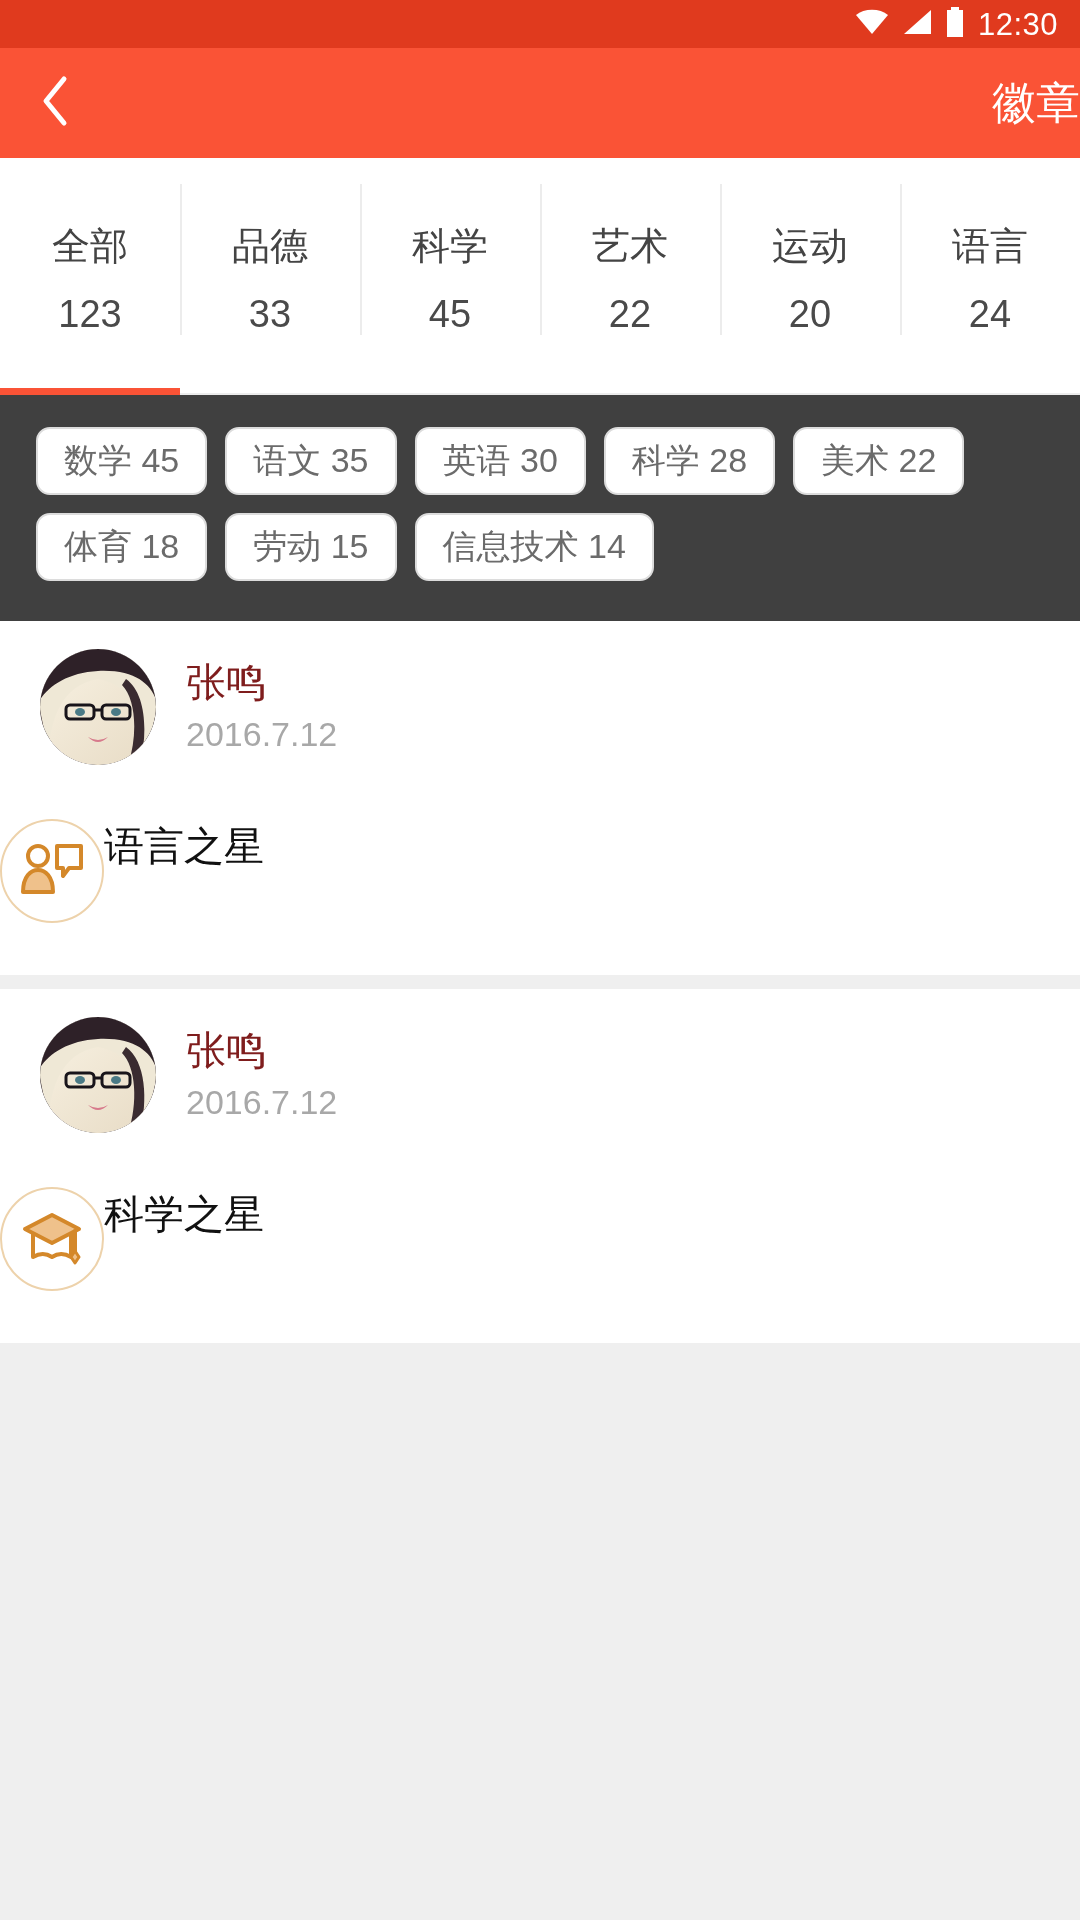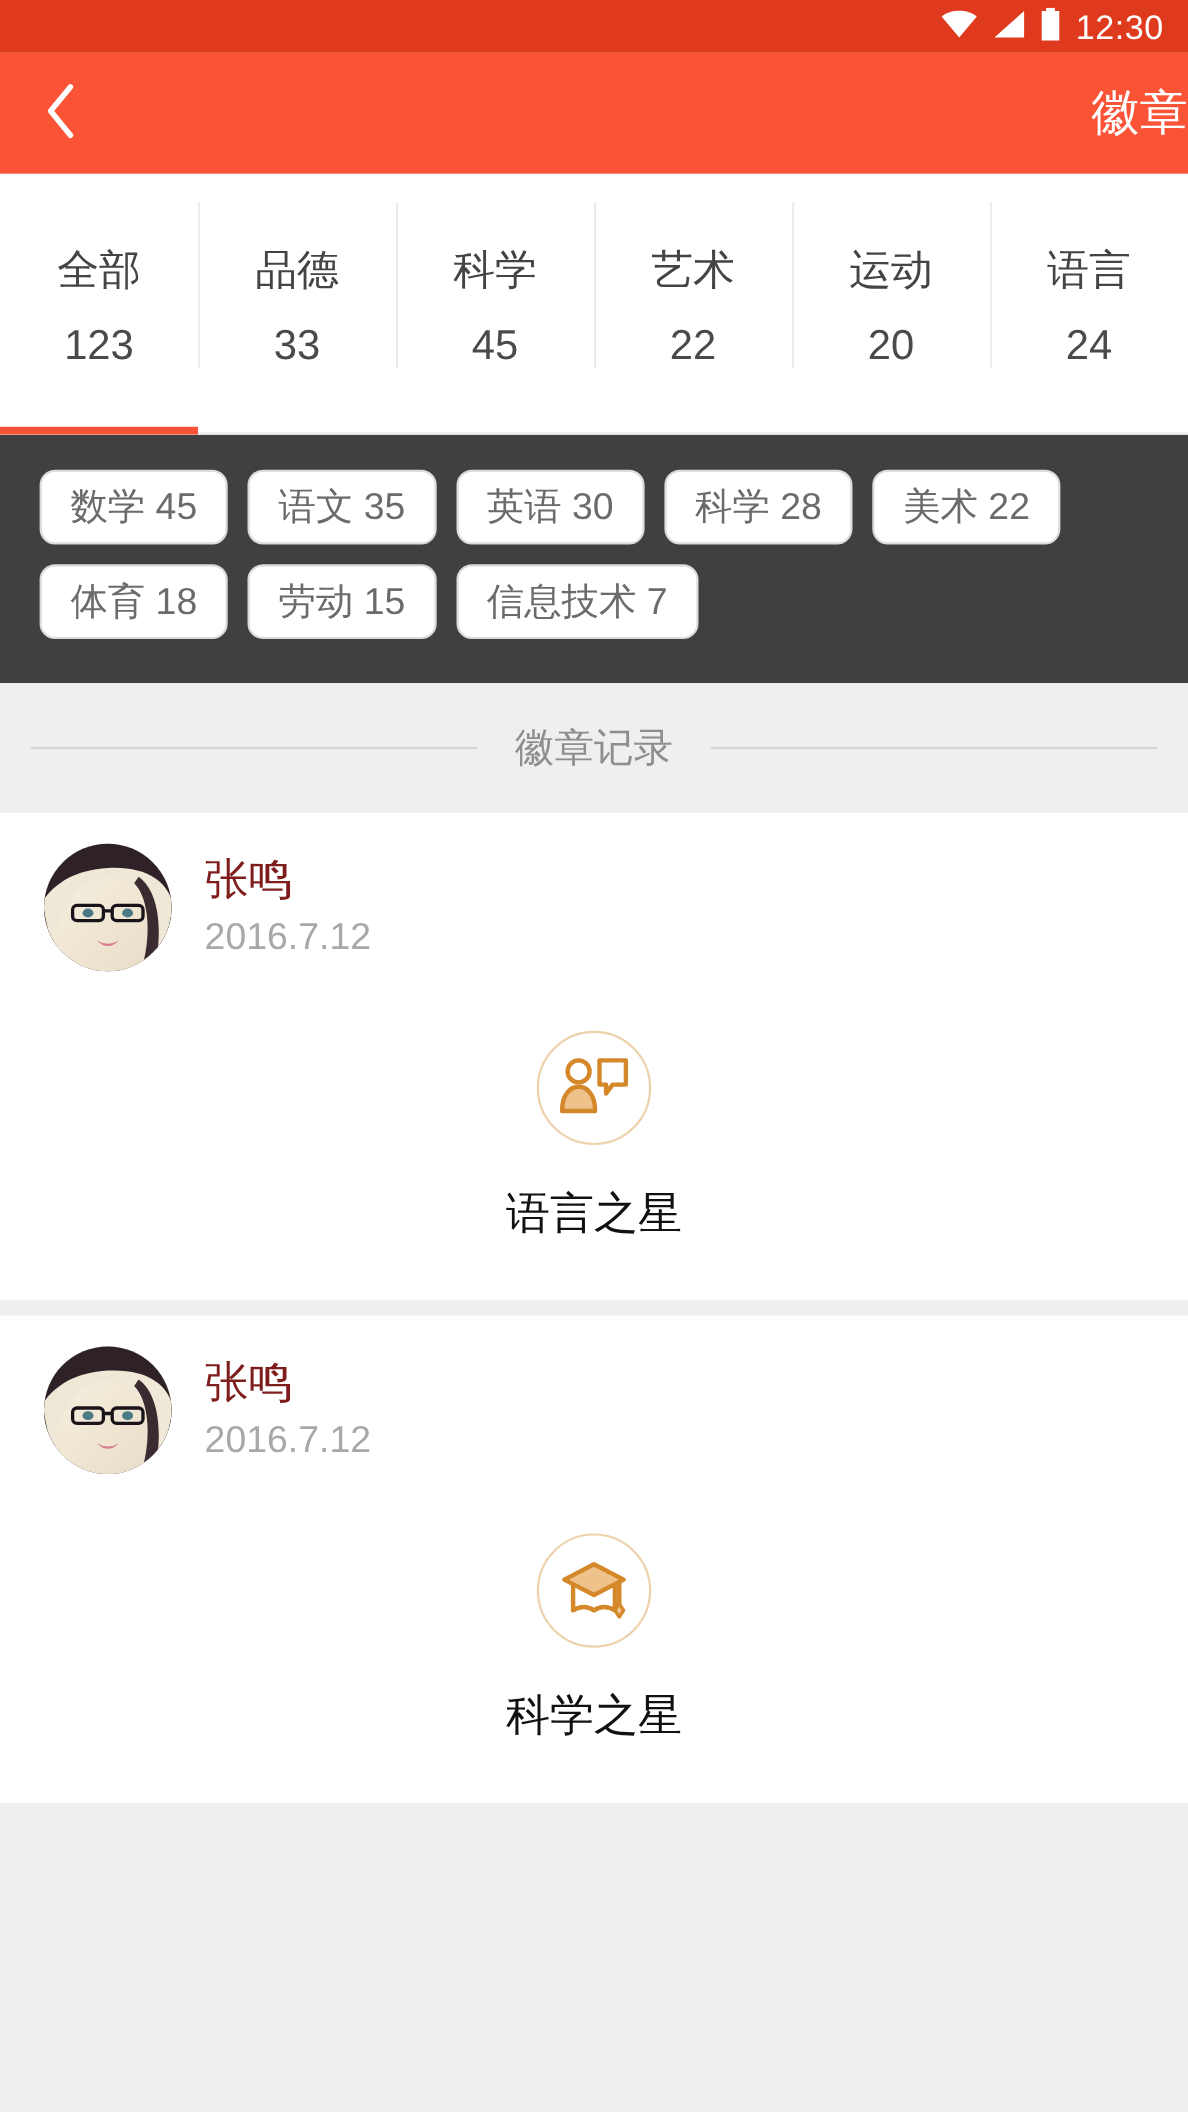--- a/index.html
+++ b/index.html
@@ -80,22 +80,22 @@
   .avatar{
     width:116px; height:116px; border-radius:50%; overflow:hidden;
     flex:0 0 auto; position:relative; background:#3a3238;
   }
   .avatar svg{ display:block; width:100%; height:100%; }
   .record-meta{ display:flex; flex-direction:column; gap:12px; }
   .record-name{ font-size:40px; color:#7f1d1d; line-height:1.1; }
   .record-date{ font-size:34px; color:#a8a8a8; line-height:1.1; }
 
   .badge-wrap{
-    display:flex; flex-direction:column; align-items:center;
-    gap:34px; margin-top:54px;
+    display:flex; flex-direction:row; 
+    margin-top:54px;
   }
   .badge-circle{
     width:104px; height:104px; border-radius:50%;
     border:2px solid #edd2ab; display:flex; align-items:center; justify-content:center;
     background:#ffffff;
   }
   .badge-name{ font-size:40px; color:#111111; }
 
   .gap-band{ background:#efefef; height:14px; }
   .footer-band{ background:#efefef; flex:1 1 auto; }
@@ -165,30 +165,23 @@
   </div>
 
   <div class="chips">
     <div class="chip">数学 45</div>
     <div class="chip">语文 35</div>
     <div class="chip">英语 30</div>
     <div class="chip">科学 28</div>
     <div class="chip">美术 22</div>
     <div class="chip">体育 18</div>
     <div class="chip">劳动 15</div>
-    <div class="chip">信息技术 7</div>
-  </div>
-
-  <div class="section-band">
-    <div class="section-head">
-      <span class="section-rule"></span>
-      <span class="section-title">徽章记录</span>
-      <span class="section-rule"></span>
-    </div>
-  </div>
+    <div class="chip">信息技术 14</div>
+  </div>
+
 
   <div class="record">
     <div class="record-head">
       <div class="avatar">
         <svg viewBox="0 0 116 116">
           <defs>
             <clipPath id="c1">
                 <circle cx="58" cy="58" r="58"></circle>
               </clipPath>
             <linearGradient id="skin1" x1="0" y1="0" x2="1" y2="1">

